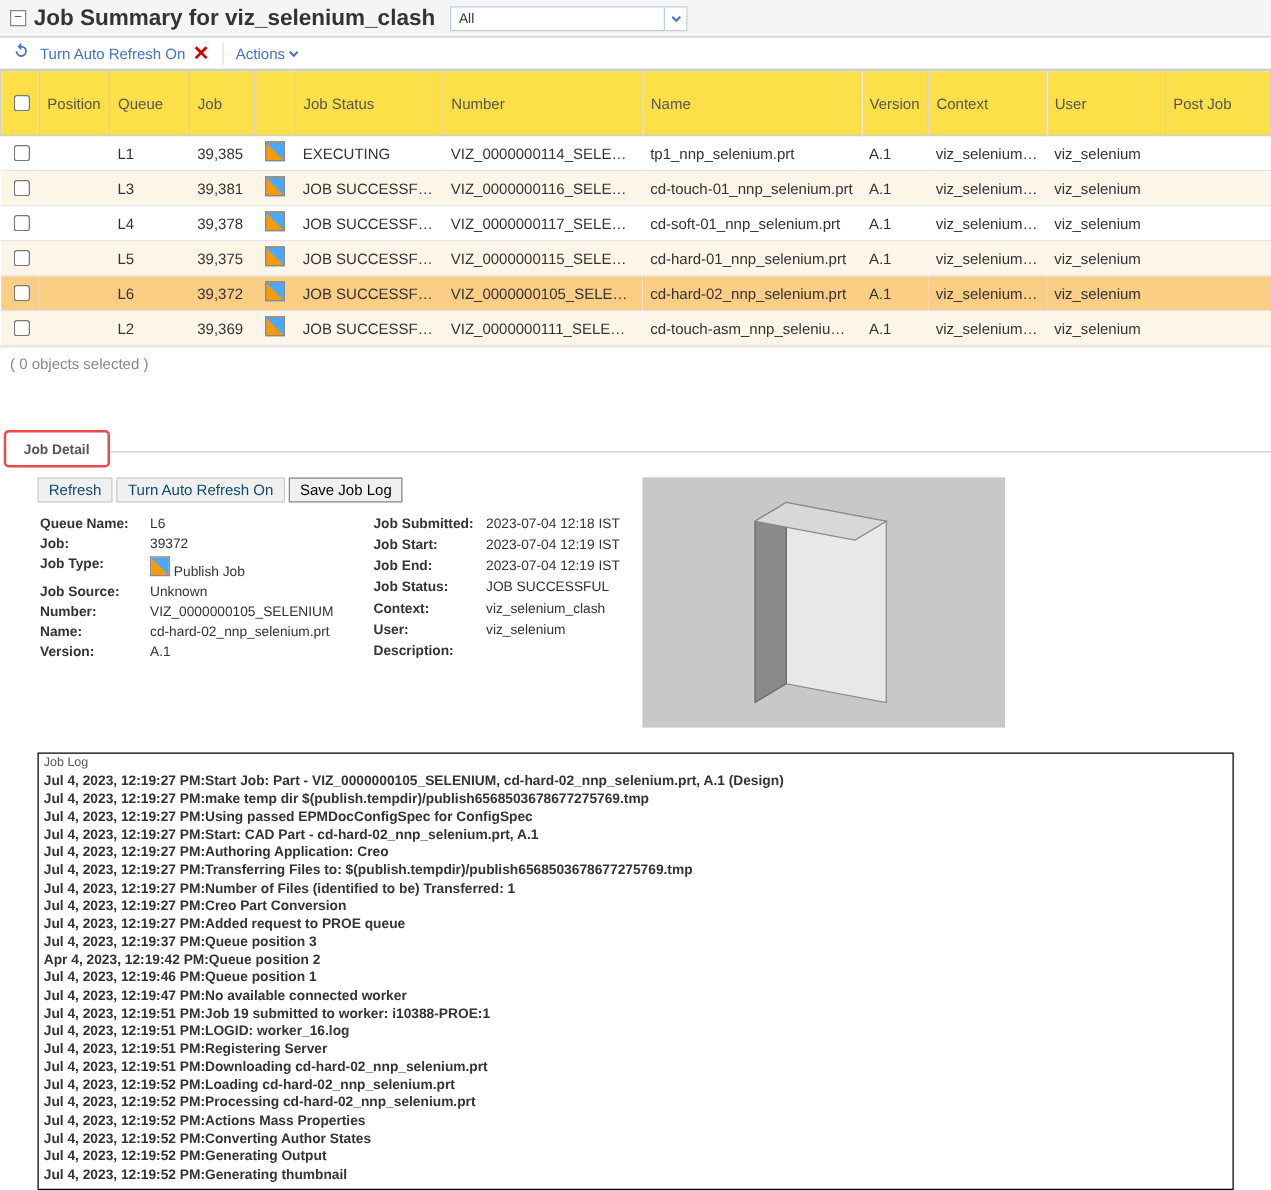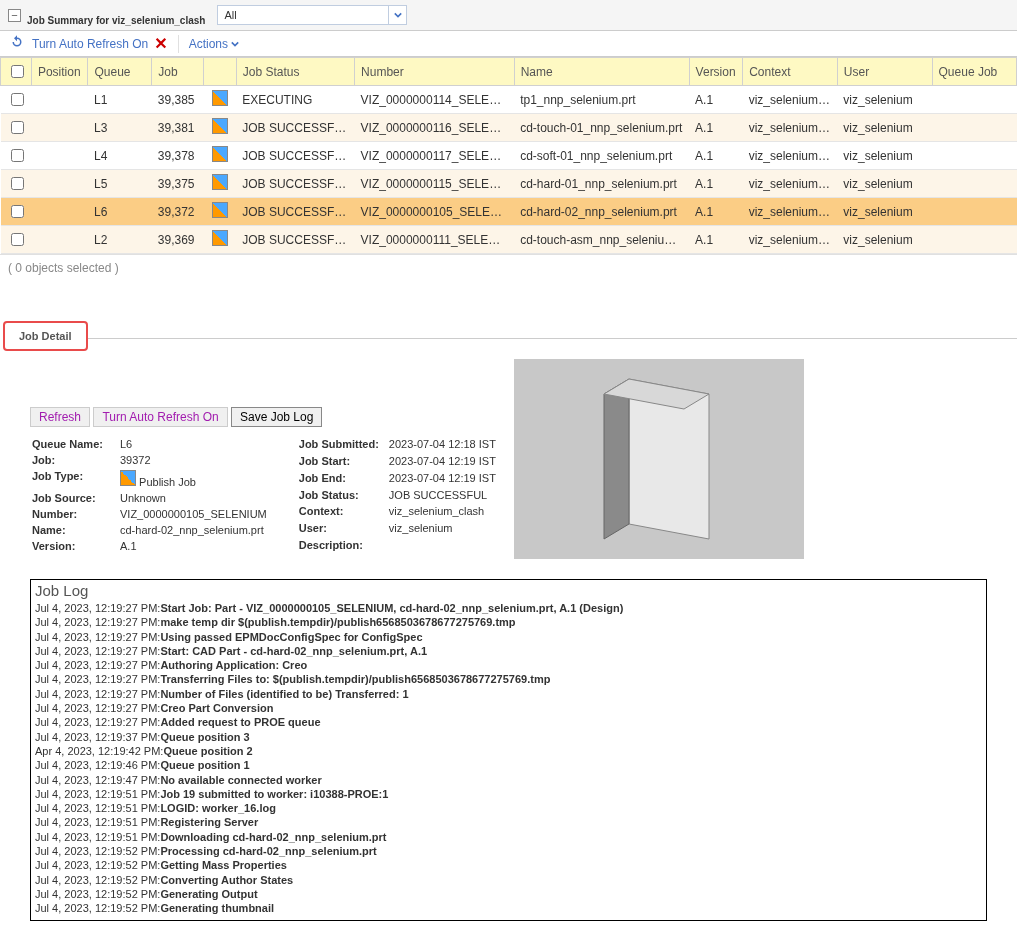--- a/index.html
+++ b/index.html
@@ -18,24 +18,23 @@
     background: #f5f5f5;
   }
   .collapse-icon {
     width: 13px; height: 13px;
     display: inline-flex; align-items: center; justify-content: center;
     border: 1px solid #888; background: #fff; font-size: 11px;
     line-height: 1; margin-right: 6px; cursor: pointer; color: #555;
   }
   .panel-title {
     font-weight: bold;
-    font-size: 10px;
+    font-size: 18px;
     color: #333;
     margin-right: 12px;
-    margin-top: 11px;
   }
   .dropdown {
     display: inline-flex;
     align-items: center;
     border: 1px solid #c0cde0;
     background: #fff;
     height: 20px;
     min-width: 190px;
     cursor: pointer;
   }
@@ -66,24 +65,24 @@
   .toolbar svg { cursor: pointer; }
   .refresh-icon { width: 18px; height: 18px; }
   .x-icon { color: #c00; font-weight: bold; font-size:16px; cursor:pointer; }
   table.data-grid {
     width: 100%;
     border-collapse: collapse;
     font-size: 12px;
     table-layout: fixed;
   }
   .data-grid th {
-    background: #fef9c3;
+    background: #fde047;
     border: 1px solid #d0d0d0;
     text-align: left;
-    padding: 4px 6px;
+    padding: 16px 6px;
     font-weight: normal;
     color: #555;
     white-space: nowrap;
     overflow: hidden;
   }
   .data-grid td {
     border-bottom: 1px solid #e5e5e5;
     padding: 4px 6px;
     white-space: nowrap;
     overflow: hidden;
@@ -132,42 +131,42 @@
     z-index: -1;
   }
   .job-detail-label { font-weight: bold; font-size: 11px; color:#555; }
   .detail-container { margin: 20px 30px; display:flex; gap:4px; align-items:flex-start; }
   .detail-left { flex:0 0 480px; }
   .detail-buttons { margin-bottom:8px; }
   .btn {
     background:#f0f0f0; border:1px solid #888; padding:2px 8px;
     font-size:12px; cursor:pointer;
   }
-  .btn[disabled] { color:#a21caf; cursor:default; border-color:#ccc;margin-top:48px; }
+  .btn[disabled] { color:#0c4a6e; cursor:default; border-color:#ccc; }
   .detail-table { border:none; }
   .detail-table td { padding: 1px 8px 1px 0; vertical-align:top; font-size:11px; white-space:nowrap;}
   .detail-table td.lbl { font-weight:bold; width:86px; }
   .detail-cols { display:flex; gap:20px; }
   .preview-3d {
     flex:0 0 290px; height:200px;
     background:#bebebe;
     position:relative; overflow:hidden;
   }
   .log-container {
     margin: 4px 30px 0 30px;
     border:1px solid #000;
   }
-  .log-title { font-size:15px; color:#555; padding:2px 4px;}
+  .log-title { font-size:10px; color:#555; padding:2px 4px;}
   .log-body {
     padding:0 4px 4px 4px;
     font-size:11px;
     line-height:1.3;
   }
   .log-line { white-space:nowrap; overflow:hidden; }
-  .log-line .ts { font-weight:normal; }
+  .log-line .ts { font-weight:bold; }
   .log-line .msg { font-weight:bold; }
 </style>
 </head>
 <body>
 
 <div class="panel-header">
   <span class="collapse-icon">−</span>
   <span class="panel-title">Job Summary for viz_selenium_clash</span>
   <div class="dropdown">
     <span class="dropdown-text">All</span>
@@ -217,21 +216,21 @@
       <th>Position</th>
       <th>Queue</th>
       <th>Job</th>
       <th></th>
       <th>Job Status</th>
       <th>Number</th>
       <th>Name</th>
       <th>Version</th>
       <th>Context</th>
       <th>User</th>
-      <th>Queue Job</th>
+      <th>Post Job</th>
     </tr>
   </thead>
   <tbody id="grid-body">
       <tr>
         <td style="text-align:center"><input type="checkbox" style=""></td>
         <td></td>
         <td>L1</td>
         <td>39,385</td>
         <td style="text-align:center"><span class="publish-icon"></span></td>
         <td>EXECUTING</td>
@@ -422,20 +421,21 @@
       <div class="log-line"><span class="ts">Jul 4, 2023, 12:19:27 PM:</span><span class="msg">Creo Part Conversion</span></div>
       <div class="log-line"><span class="ts">Jul 4, 2023, 12:19:27 PM:</span><span class="msg">Added request to PROE queue</span></div>
       <div class="log-line"><span class="ts">Jul 4, 2023, 12:19:37 PM:</span><span class="msg">Queue position 3</span></div>
       <div class="log-line"><span class="ts">Apr 4, 2023, 12:19:42 PM:</span><span class="msg">Queue position 2</span></div>
       <div class="log-line"><span class="ts">Jul 4, 2023, 12:19:46 PM:</span><span class="msg">Queue position 1</span></div>
       <div class="log-line"><span class="ts">Jul 4, 2023, 12:19:47 PM:</span><span class="msg">No available connected worker</span></div>
       <div class="log-line"><span class="ts">Jul 4, 2023, 12:19:51 PM:</span><span class="msg">Job 19 submitted to worker: i10388-PROE:1</span></div>
       <div class="log-line"><span class="ts">Jul 4, 2023, 12:19:51 PM:</span><span class="msg">LOGID: worker_16.log</span></div>
       <div class="log-line"><span class="ts">Jul 4, 2023, 12:19:51 PM:</span><span class="msg">Registering Server</span></div>
       <div class="log-line"><span class="ts">Jul 4, 2023, 12:19:51 PM:</span><span class="msg">Downloading cd-hard-02_nnp_selenium.prt</span></div>
+      <div class="log-line"><span class="ts">Jul 4, 2023, 12:19:52 PM:</span><span class="msg">Loading cd-hard-02_nnp_selenium.prt</span></div>
       <div class="log-line"><span class="ts">Jul 4, 2023, 12:19:52 PM:</span><span class="msg">Processing cd-hard-02_nnp_selenium.prt</span></div>
-      <div class="log-line"><span class="ts">Jul 4, 2023, 12:19:52 PM:</span><span class="msg">Getting Mass Properties</span></div>
+      <div class="log-line"><span class="ts">Jul 4, 2023, 12:19:52 PM:</span><span class="msg">Actions Mass Properties</span></div>
       <div class="log-line"><span class="ts">Jul 4, 2023, 12:19:52 PM:</span><span class="msg">Converting Author States</span></div>
       <div class="log-line"><span class="ts">Jul 4, 2023, 12:19:52 PM:</span><span class="msg">Generating Output</span></div>
       <div class="log-line"><span class="ts">Jul 4, 2023, 12:19:52 PM:</span><span class="msg">Generating thumbnail</span></div>
       <div class="log-line"></div>
     </div>
 </div>
 
 </body></html>

